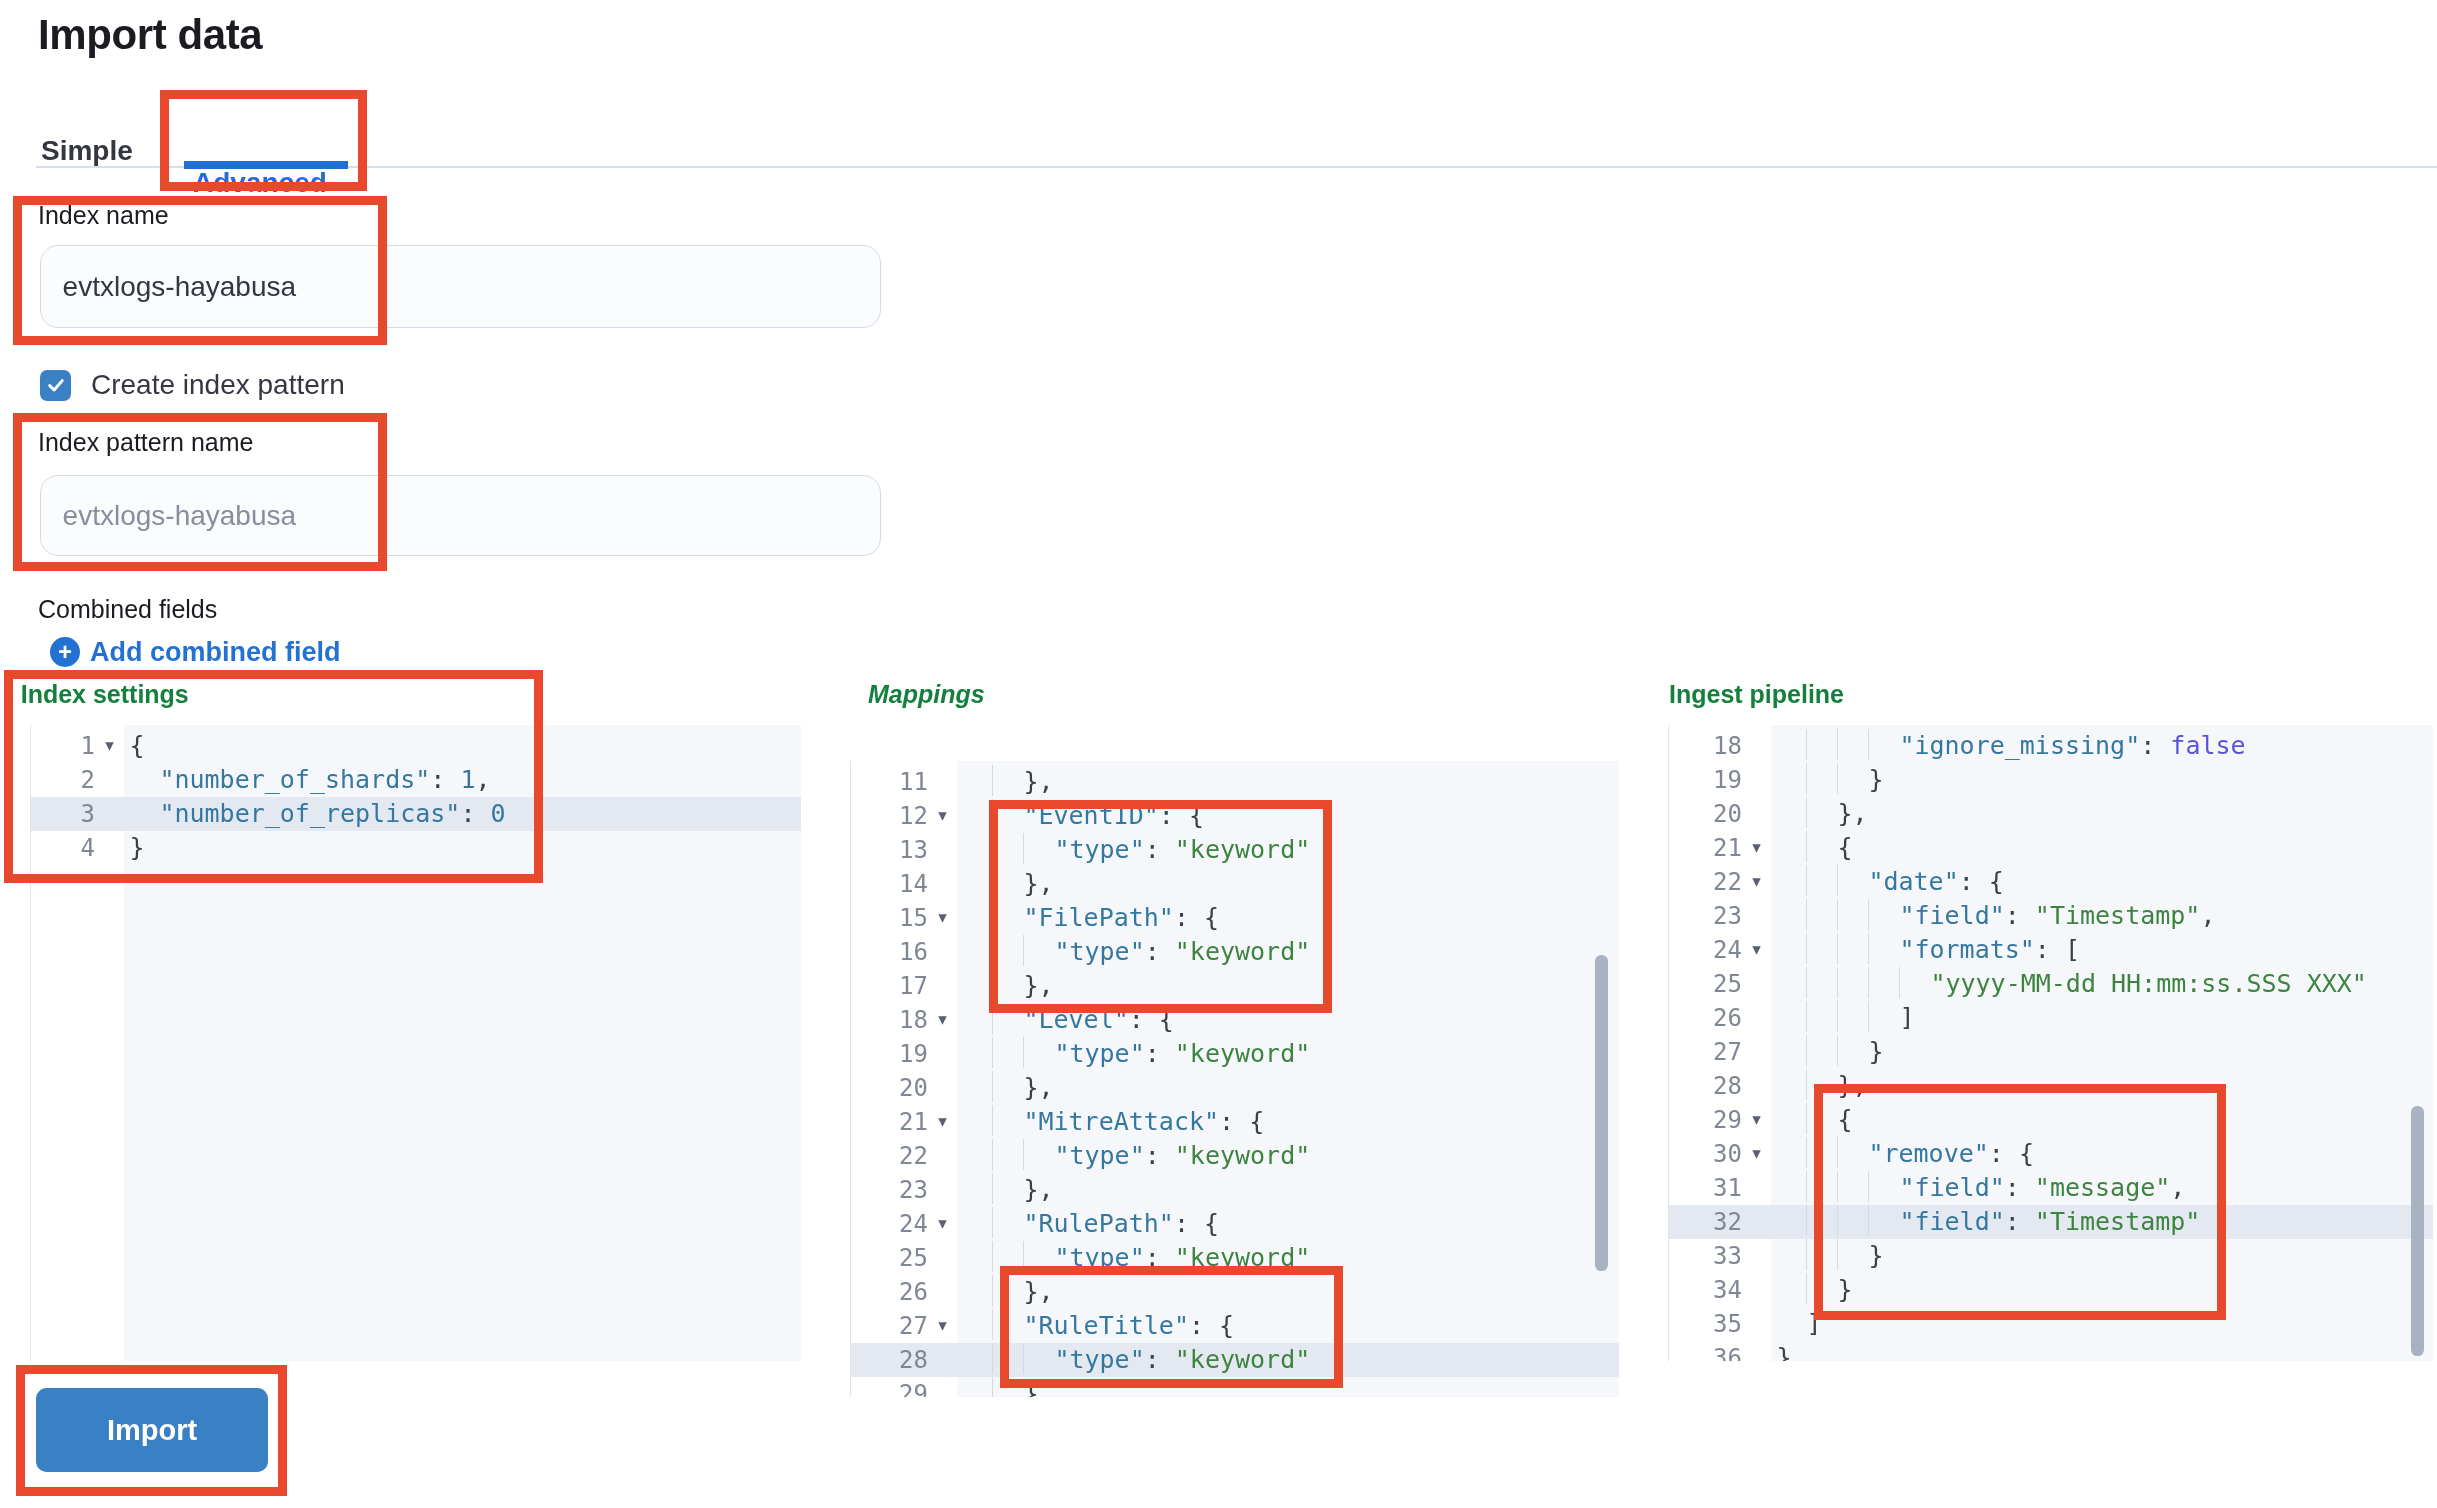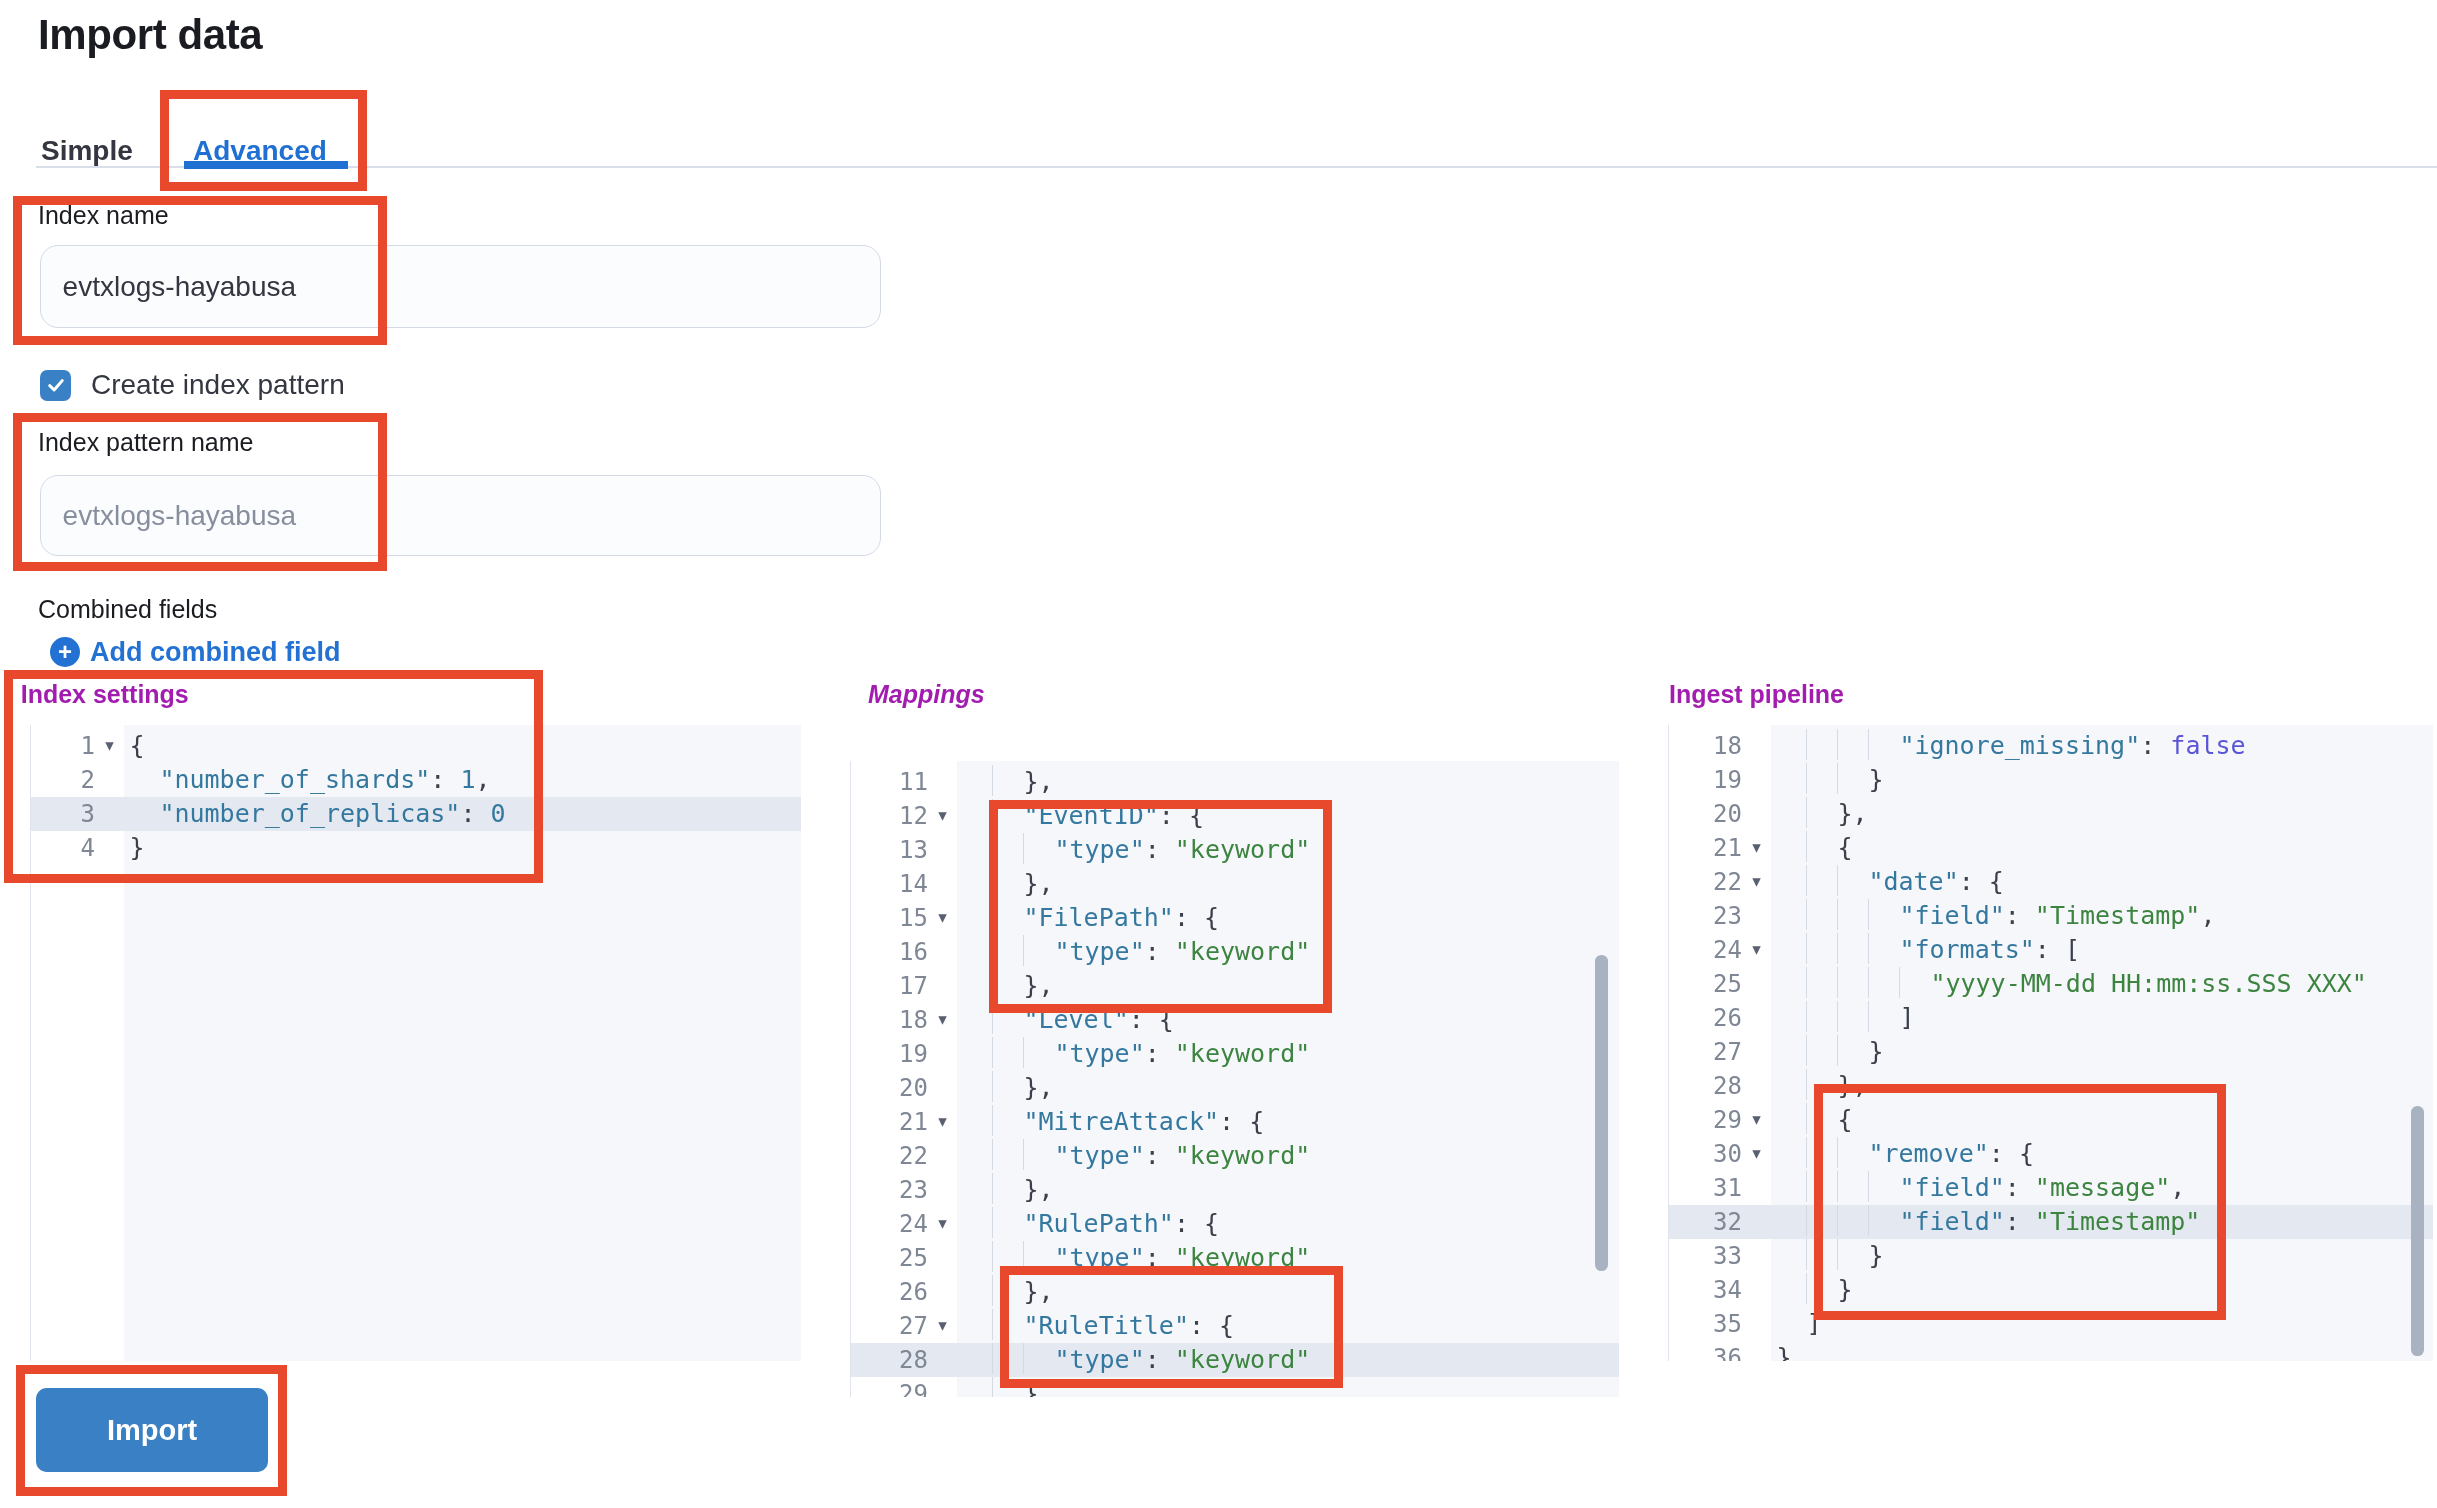--- a/index.html
+++ b/index.html
@@ -5,21 +5,21 @@
   html,body{margin:0;padding:0;background:#fff;}
   #canvas{position:relative;width:2438px;height:1508px;background:#fff;overflow:hidden;
           font-family:"Liberation Sans", sans-serif;color:#343741;}
 
   .abs{position:absolute;}
 
   
   .page-title{left:38px;top:10.8px;font-size:42px;font-weight:700;color:#1a1c21;letter-spacing:-0.4px;}
   .tab{top:131px;height:40px;font-size:28px;font-weight:700;display:flex;align-items:center;}
   .tab-simple{left:41px;color:#343741;}
-  .tab-advanced{left:193px;color:#1f70d2;}
+  .tab-advanced{left:193px;color:#1f70d2;margin-top:32px;}
   .tabs-divider{left:36px;top:166px;width:2402px;height:1.8px;background:#d9dfe9;}
   .tab-underline{left:184px;top:161px;width:164px;height:8px;background:#1f70d2;}
 
   
   .field-label{font-size:25px;font-weight:400;color:#1a1c21;}
   .lbl-index-name{left:38px;top:201px;}
   .lbl-index-pattern{left:38px;top:428px;}
   .lbl-combined{left:38px;top:595px;}
   .text-input{left:40px;width:841px;height:83px;background:#fbfcfe;border:1.8px solid #d3dae6;
               border-radius:18px;font-size:28px;color:#343741;padding:0 0 0 21.6px;box-sizing:border-box;
@@ -31,21 +31,21 @@
   .checkbox{width:31px;height:31px;border-radius:7.2px;background:#3a80c4;display:flex;align-items:center;
             justify-content:center;}
   .checkbox svg{width:20px;height:20px;}
   .checkbox-label{margin-left:20px;font-size:28px;color:#343741;}
   .add-link{left:50px;top:635px;height:34px;display:flex;align-items:center;}
   .plus-icon{width:30px;height:30px;border-radius:50%;background:#2271d3;color:#fff;display:flex;
              align-items:center;justify-content:center;font-size:24px;font-weight:700;line-height:1;}
   .add-link-text{margin-left:10px;font-size:27px;font-weight:600;color:#2271d3;}
 
   
-  .editor-label{font-size:25px;font-weight:700;color:#a21caf;top:680px;}
+  .editor-label{font-size:25px;font-weight:700;color:#15803d;top:680px;}
   .lbl-ed1{left:20.7px;} .lbl-ed2{left:868px;font-style:italic;} .lbl-ed3{left:1669px;}
 
   .editor{top:725px;height:636px;overflow:hidden;border-left:1.8px solid #dfe4ed;}
   .ed1{left:30px;width:770px;}
   .ed2{left:850px;width:768px;margin-top:36px;}
   .ed3{left:1668px;width:764px;}
   .gbg{position:absolute;left:0;top:0;bottom:0;background:#ffffff;}
   .cbg{position:absolute;top:0;bottom:0;right:0;background:#f5f7fa;}
   .rows{position:absolute;left:0;top:3.6px;right:0;}
   .crow{display:flex;height:34px;}

